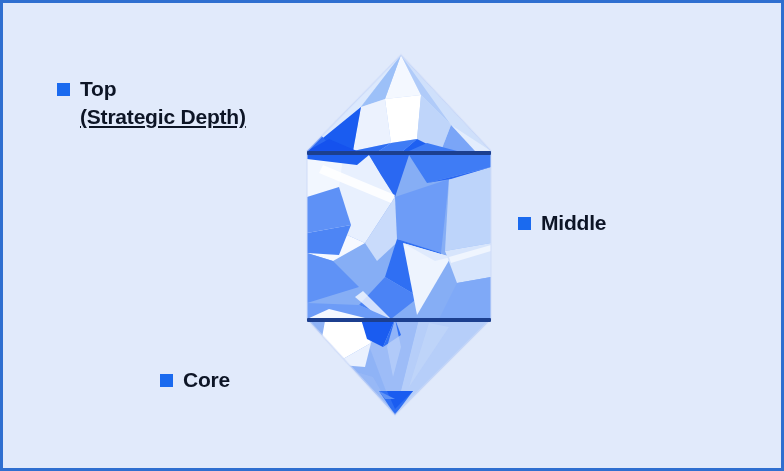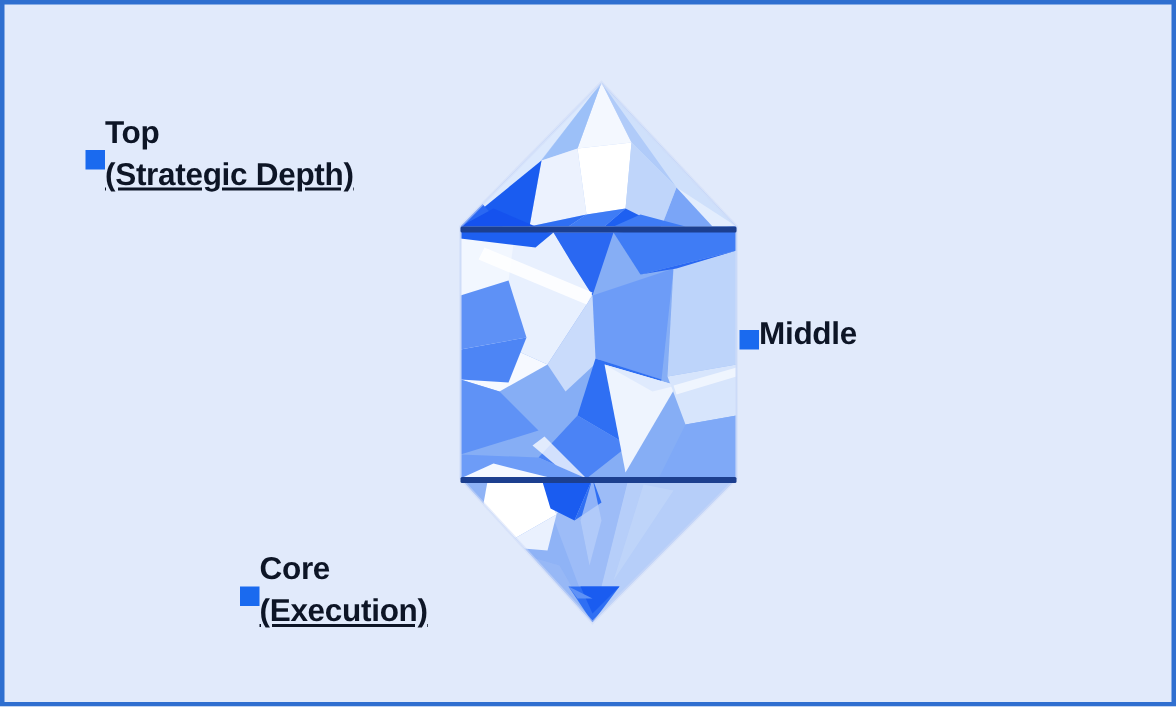--- a/index.html
+++ b/index.html
@@ -21,43 +21,43 @@
     box-sizing: border-box;
     background: #e1eafb;
     border: 3px solid #2f6fd0;
     overflow: hidden;
   }
 
   
   .label {
     position: absolute;
     display: flex;
-    align-items: center;
-    gap: 0;
+    align-items: flex-start;
+    gap: 10px;
     color: #0d1526;
     font-weight: bold;
     font-size: 21px;
     line-height: 1.33;
     letter-spacing: -0.2px;
     white-space: nowrap;
   }
   .label .bullet {
     width: 13px;
     height: 13px;
     flex: 0 0 13px;
     background: #1a6aef;
     margin-top: 8px;
   }
   .label .txt {
     display: block;
   }
   .label .line2 { display: block; text-decoration: underline; }
 
   #label-top    { left: 54px;  top: 72px; }
-  #label-middle { left: 490px; top: 206px; }
+  #label-middle { left: 515px; top: 206px; }
   #label-core   { left: 157px; top: 363px; }
 
   
 
   
   #crystal {
     position: absolute;
     left: 296px;
     top: 44px;
     width: 200px;
@@ -192,17 +192,16 @@
     <span class="bullet"></span>
     <span class="txt">
       <span class="line1">Middle</span>
     </span>
   </div>
 
   <div class="label" id="label-core">
     <span class="bullet"></span>
     <span class="txt">
       <span class="line1">Core</span>
-      <span class="line2">(Execution)</span>
     </span>
   </div>
 
 </div>
 
 </body></html>

